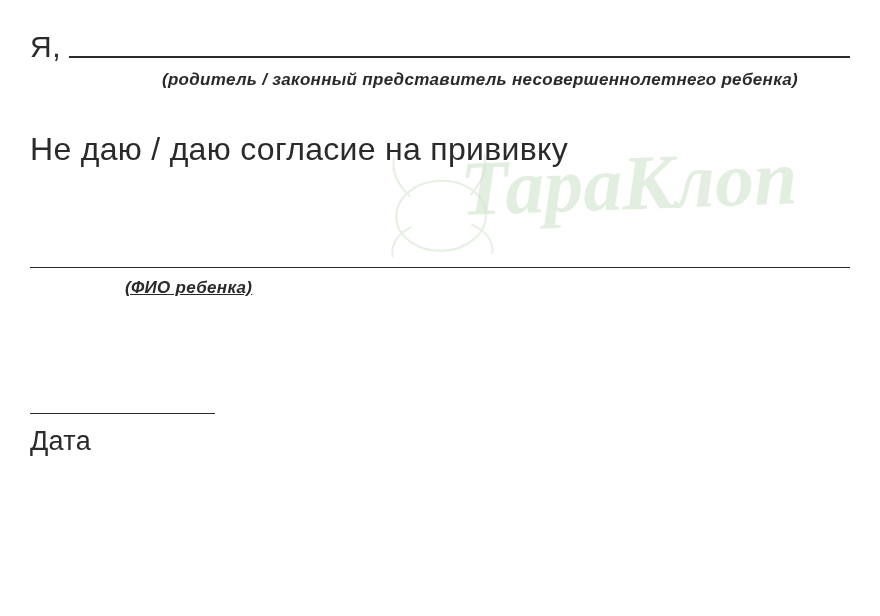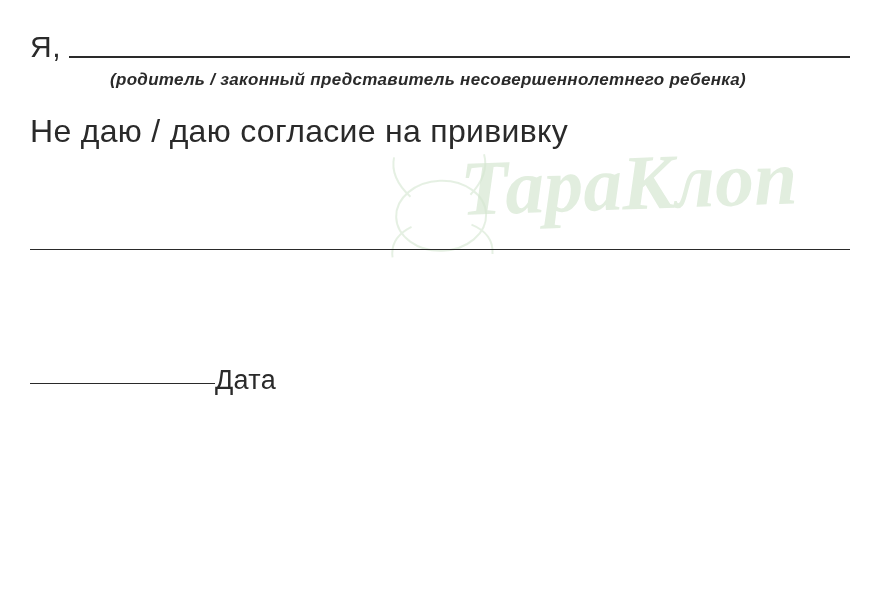--- a/index.html
+++ b/index.html
@@ -44,22 +44,22 @@
     .long-underline {
       flex: 1;
       border-bottom: 2px solid #2a2a2a;
       margin-bottom: 6px;
     }
     .hint-line {
       font-size: 17px;
       color: #2a2a2a;
       font-style: italic;
       font-weight: bold;
-      text-align: left;
-      margin-bottom: 17px;
+      text-align: center;
+      margin-bottom: 35px;
       letter-spacing: 0.3px;
       padding-left: 80px;
     }
     .body-text {
       font-size: 32px;
       color: #2a2a2a;
       line-height: 1.5;
       letter-spacing: 0.3px;
     }
     .gap1 {
@@ -81,21 +81,21 @@
       letter-spacing: 0.3px;
     }
     .bottom-row {
       display: flex;
       justify-content: space-between;
       margin-top: 115px;
       padding-right: 130px;
     }
     .bottom-field {
       display: flex;
-      flex-direction: row;
+      flex-direction: column;
     }
     .short-underline {
       border-bottom: 1px solid #2a2a2a;
       width: 185px;
       margin-bottom: 12px;
     }
     .short-underline-2 {
       border-bottom: 1px solid #2a2a2a;
       width: 260px;
       margin-bottom: 12px;
@@ -128,20 +128,21 @@
     <span class="ya-text">Я,</span>
     <div class="long-underline"></div>
   </div>
 
   <div class="hint-line">(родитель / законный представитель несовершеннолетнего ребенка)</div>
 
   <div class="body-text">Не даю / даю согласие на прививку</div>
   <div class="gap1"></div>
 
   <div class="child-underline-row"></div>
+  <div class="child-hint">(ФИО ребенка)</div>
 
   <div class="bottom-row">
     <div class="bottom-field">
       <div class="short-underline"></div>
       <div class="bottom-label">Дата</div>
     </div>
   </div>
 
 </div>
 

